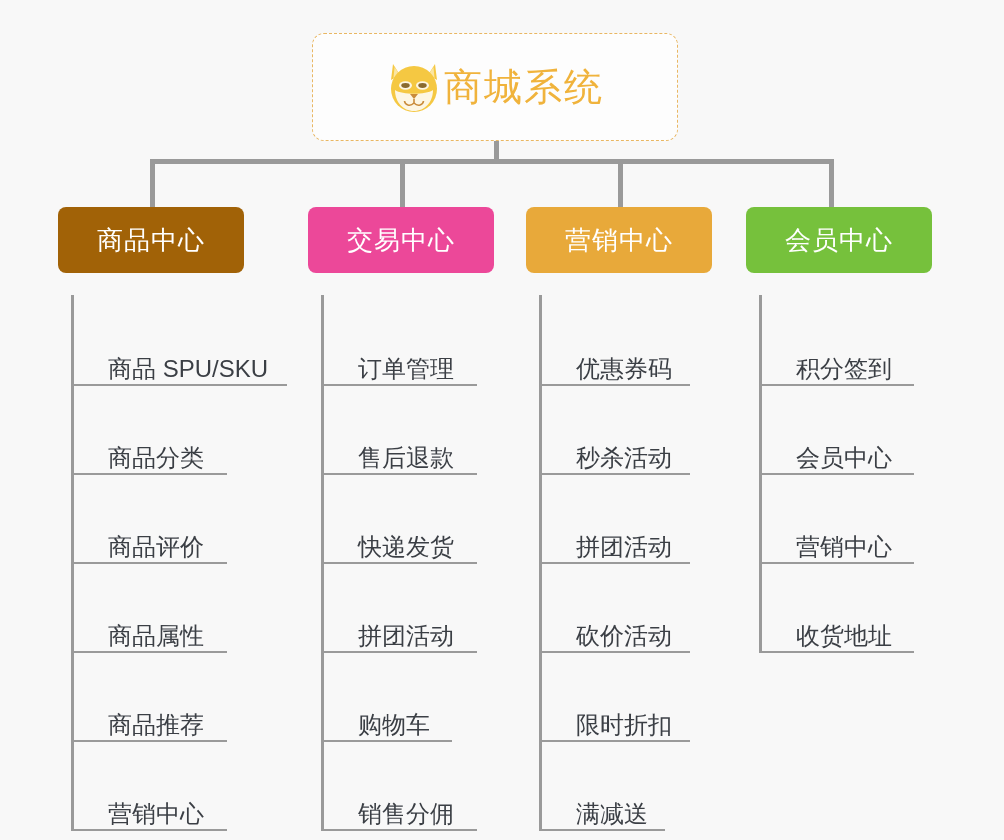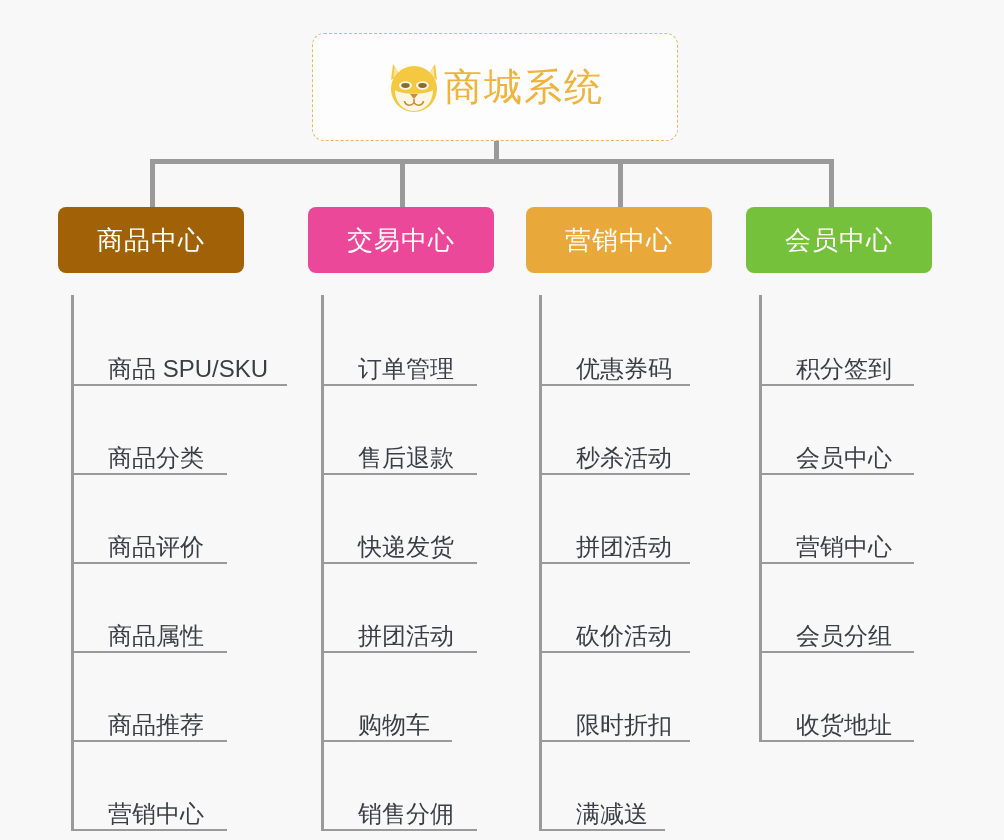--- a/index.html
+++ b/index.html
@@ -279,22 +279,18 @@
       <div class="leaf-item">
         <span class="leaf-underline" style="width:152px;"></span>
         <span class="leaf-label">会员中心</span>
       </div>
       <div class="leaf-item">
         <span class="leaf-underline" style="width:152px;"></span>
         <span class="leaf-label">营销中心</span>
       </div>
       <div class="leaf-item">
         <span class="leaf-underline" style="width:152px;"></span>
-        <span class="leaf-label">会员分组</span>
-      </div>
-      <div class="leaf-item">
-        <span class="leaf-underline" style="width:152px;"></span>
         <span class="leaf-label">收货地址</span>
       </div>
     </div>
   </div>
 
 </div>
 
 </body></html>

